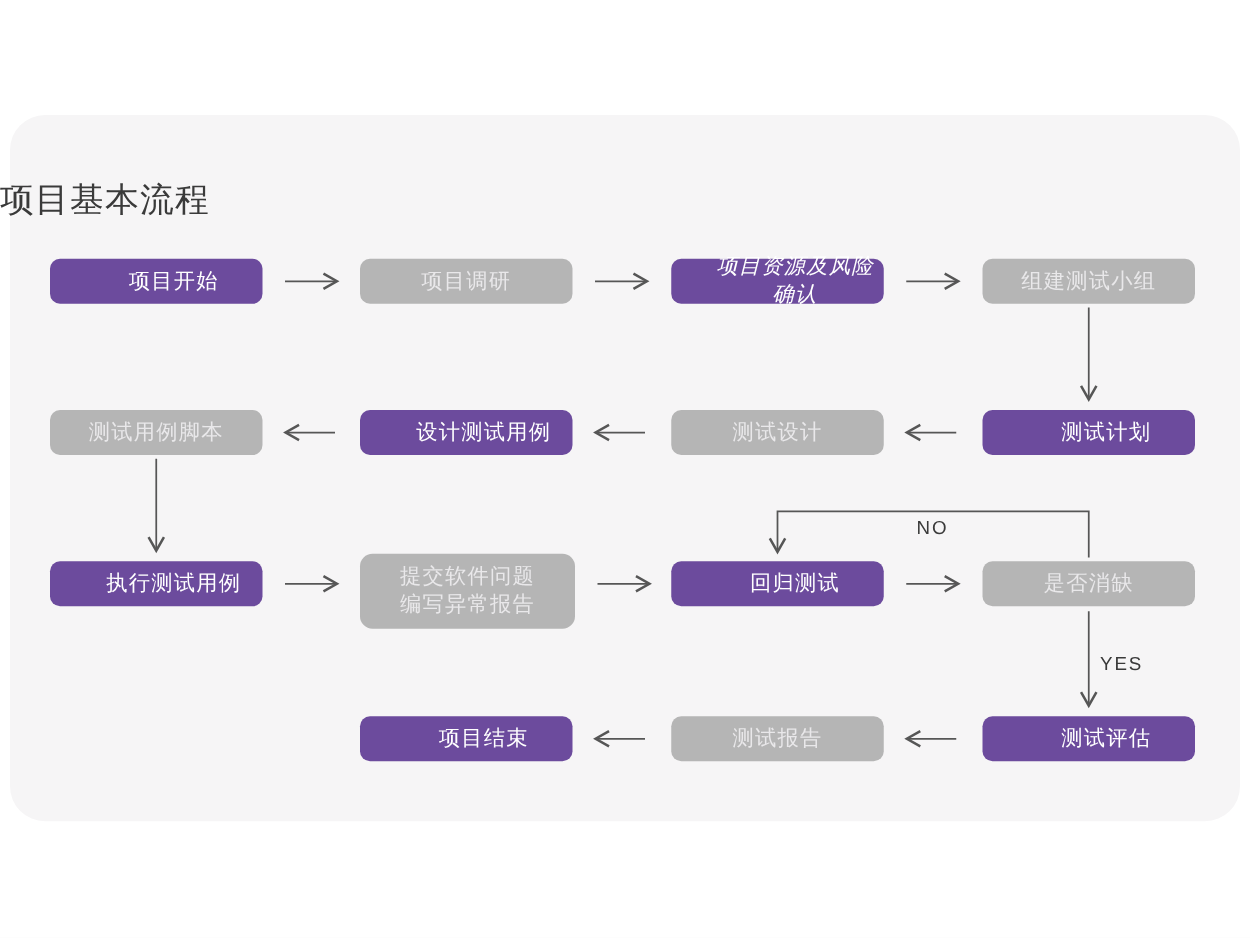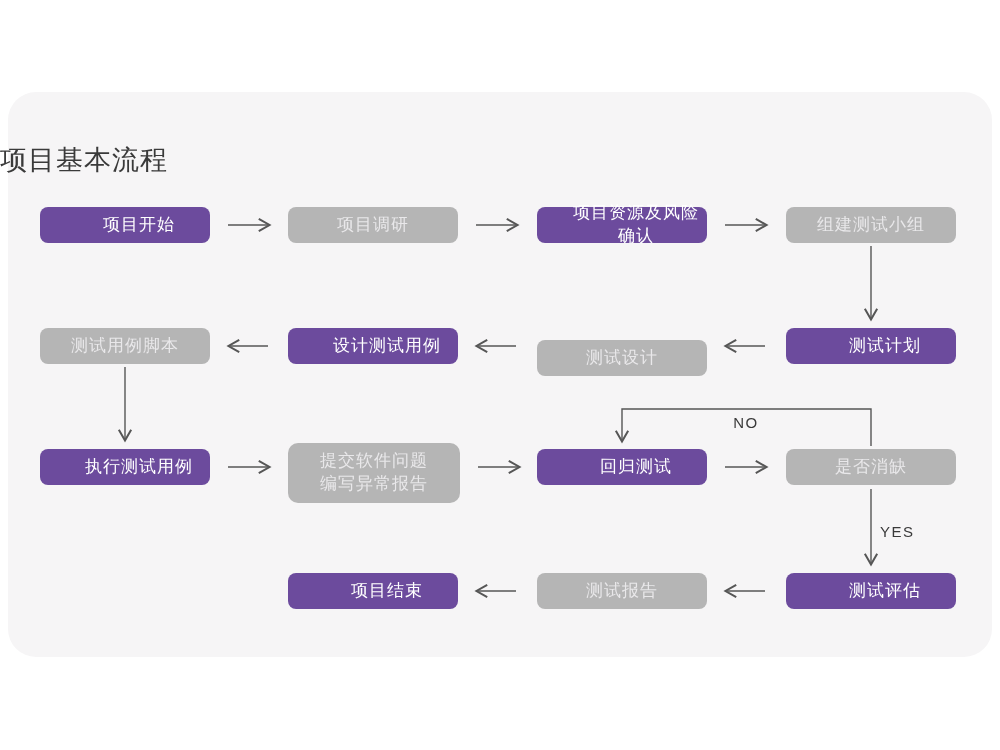--- a/index.html
+++ b/index.html
@@ -119,26 +119,26 @@
     <path class="edge" d="M871,446 L871,409 L622,409 L622,440" marker-end="url(#head)"></path>
 
     <path class="edge" d="M871,489 L871,563" marker-end="url(#head)"></path>
 
     <path class="edge" d="M765,591 L727,591" marker-end="url(#head)"></path>
     <path class="edge" d="M516,591 L478,591" marker-end="url(#head)"></path>
   </svg>
 
   <div class="node purple" style="left:40px;  top:207px;">项目开始</div>
   <div class="node gray" style="left:288px; top:207px;">项目调研</div>
-  <div class="node purple" style="left:537px; top:207px;">项目资源及风险确认</div>
+  <div class="node purple" style="left:537px; top:207px;font-style:italic;">项目资源及风险确认</div>
   <div class="node gray" style="left:786px; top:207px;">组建测试小组</div>
 
   <div class="node gray" style="left:40px;  top:328px;">测试用例脚本</div>
   <div class="node purple" style="left:288px; top:328px;">设计测试用例</div>
-  <div class="node gray" style="left:537px; top:328px;margin-top:12px;">测试设计</div>
+  <div class="node gray" style="left:537px; top:328px;">测试设计</div>
   <div class="node purple" style="left:786px; top:328px;">测试计划</div>
 
   <div class="node purple" style="left:40px;  top:449px;">执行测试用例</div>
   <div class="node gray tall" style="left:288px; top:443px;">
     <span>提交软件问题</span>
     <span>编写异常报告</span>
   </div>
   <div class="node purple" style="left:537px; top:449px;">回归测试</div>
   <div class="node gray" style="left:786px; top:449px;">是否消缺</div>
 

